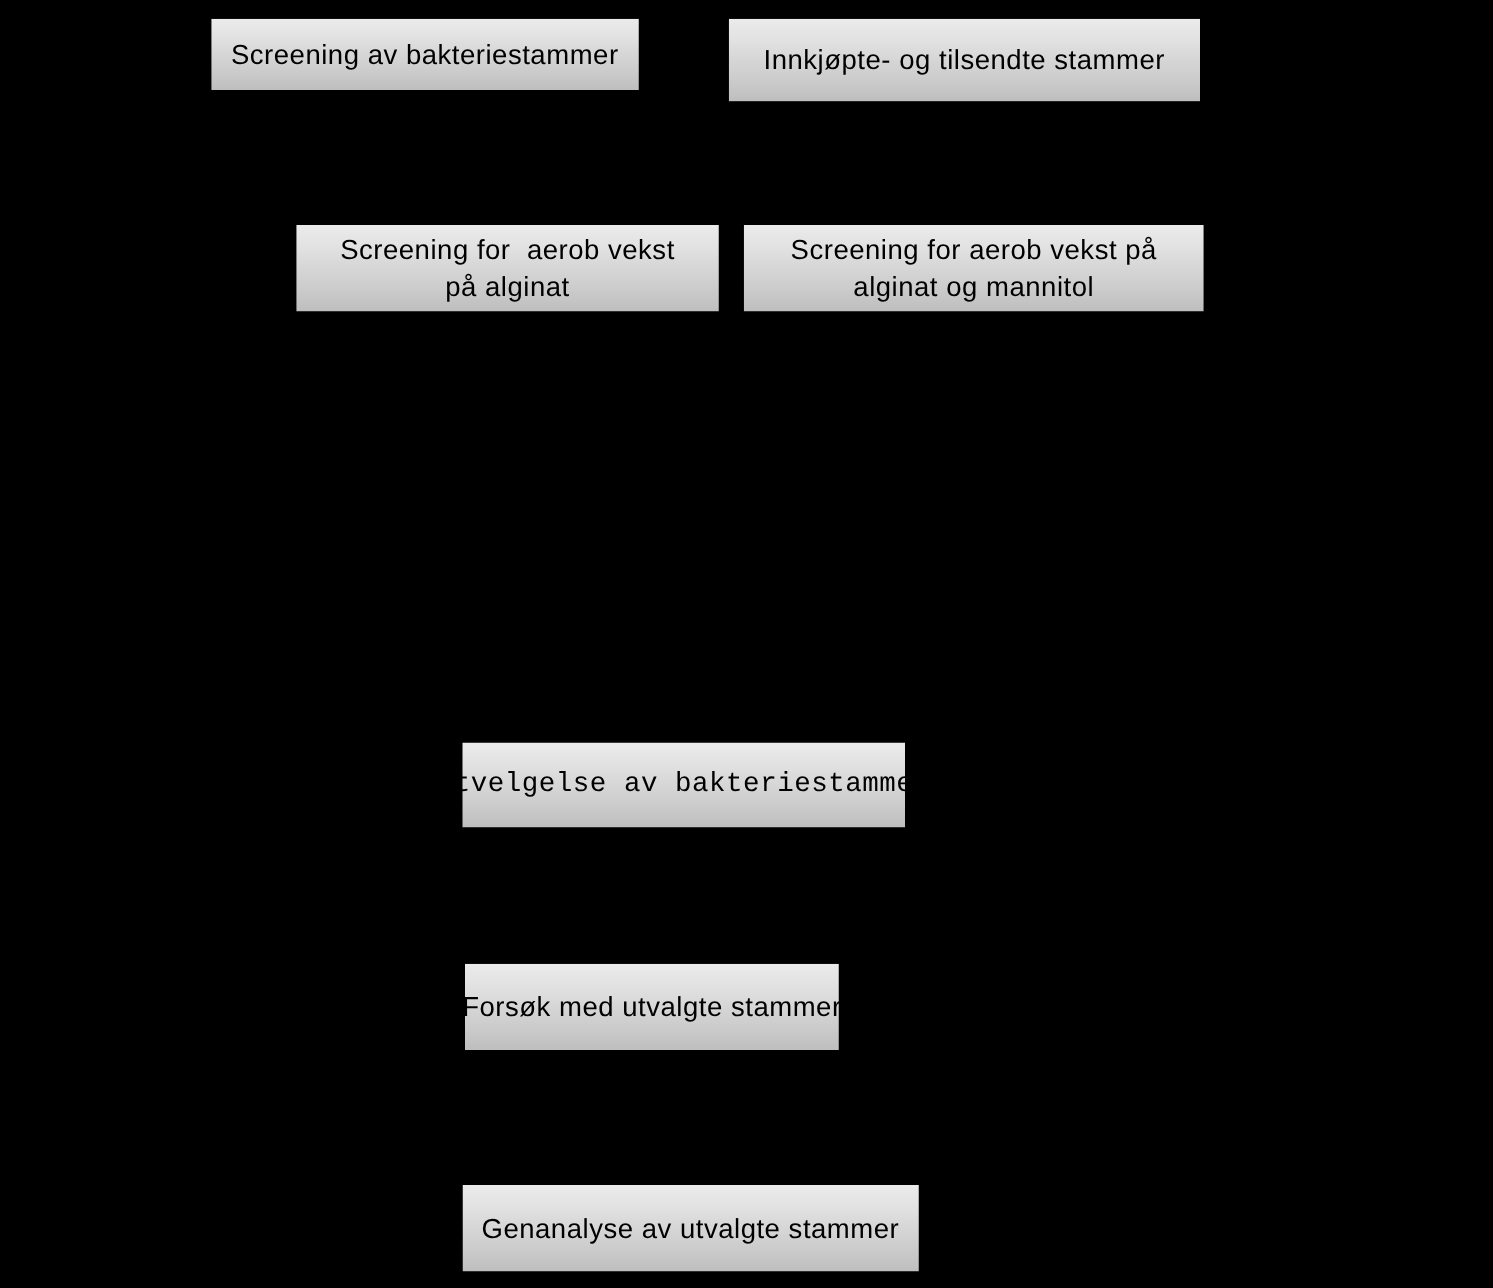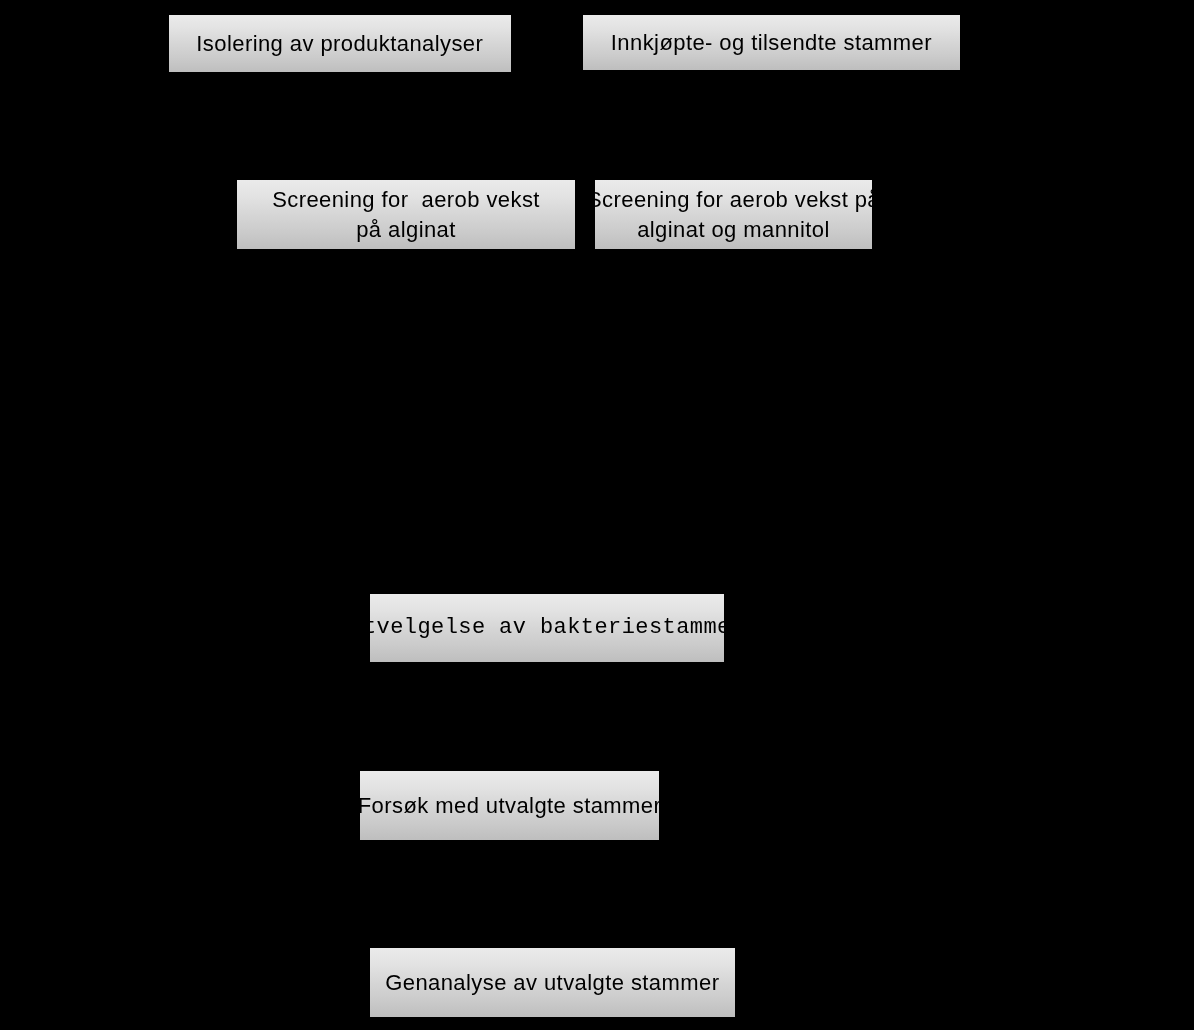--- a/index.html
+++ b/index.html
@@ -43,43 +43,43 @@
     display: block;
     height: 30px;
   }
 </style>
 </head>
 <body>
 
 <div id="canvas">
 
   <div class="flow-box" style="left:168.7px; top:15px; width:341.6px; height:57px;">
-    <span class="line">Isolering av produktanalyser</span>
+    <span class="line">Screening av bakteriestammer</span>
   </div>
 
-  <div class="flow-box" style="left:582.7px; top:15px; width:376.8px; height:55px;">
+  <div class="flow-box" style="left:582.7px; top:15px; width:376.8px; height:66px;">
     <span class="line">Innkjøpte- og tilsendte stammer</span>
   </div>
 
   <div class="flow-box" style="left:192.7px; top:180px; width:338px; height:69px;margin-left:44px;">
     <span class="line">Screening for  aerob vekst</span>
     <span class="line">på alginat</span>
   </div>
 
-  <div class="flow-box" style="left:594.7px; top:180px; width:277px; height:69px;">
+  <div class="flow-box" style="left:594.7px; top:180px; width:368px; height:69px;">
     <span class="line">Screening for aerob vekst på</span>
     <span class="line">alginat og mannitol</span>
   </div>
 
 
   <div class="flow-box" style="left:369.7px; top:594px; width:353.6px; height:68px;font-family:Liberation Mono, monospace;">
     <span class="line">Utvelgelse av bakteriestammer</span>
   </div>
 
-  <div class="flow-box" style="left:360px; top:771px; width:299px; height:69px;">
+  <div class="flow-box" style="left:372px; top:771px; width:299px; height:69px;">
     <span class="line">Forsøk med utvalgte stammer</span>
   </div>
 
   <div class="flow-box" style="left:369.7px; top:948px; width:364.6px; height:69px;">
     <span class="line">Genanalyse av utvalgte stammer</span>
   </div>
 
 </div>
 
 </body></html>

